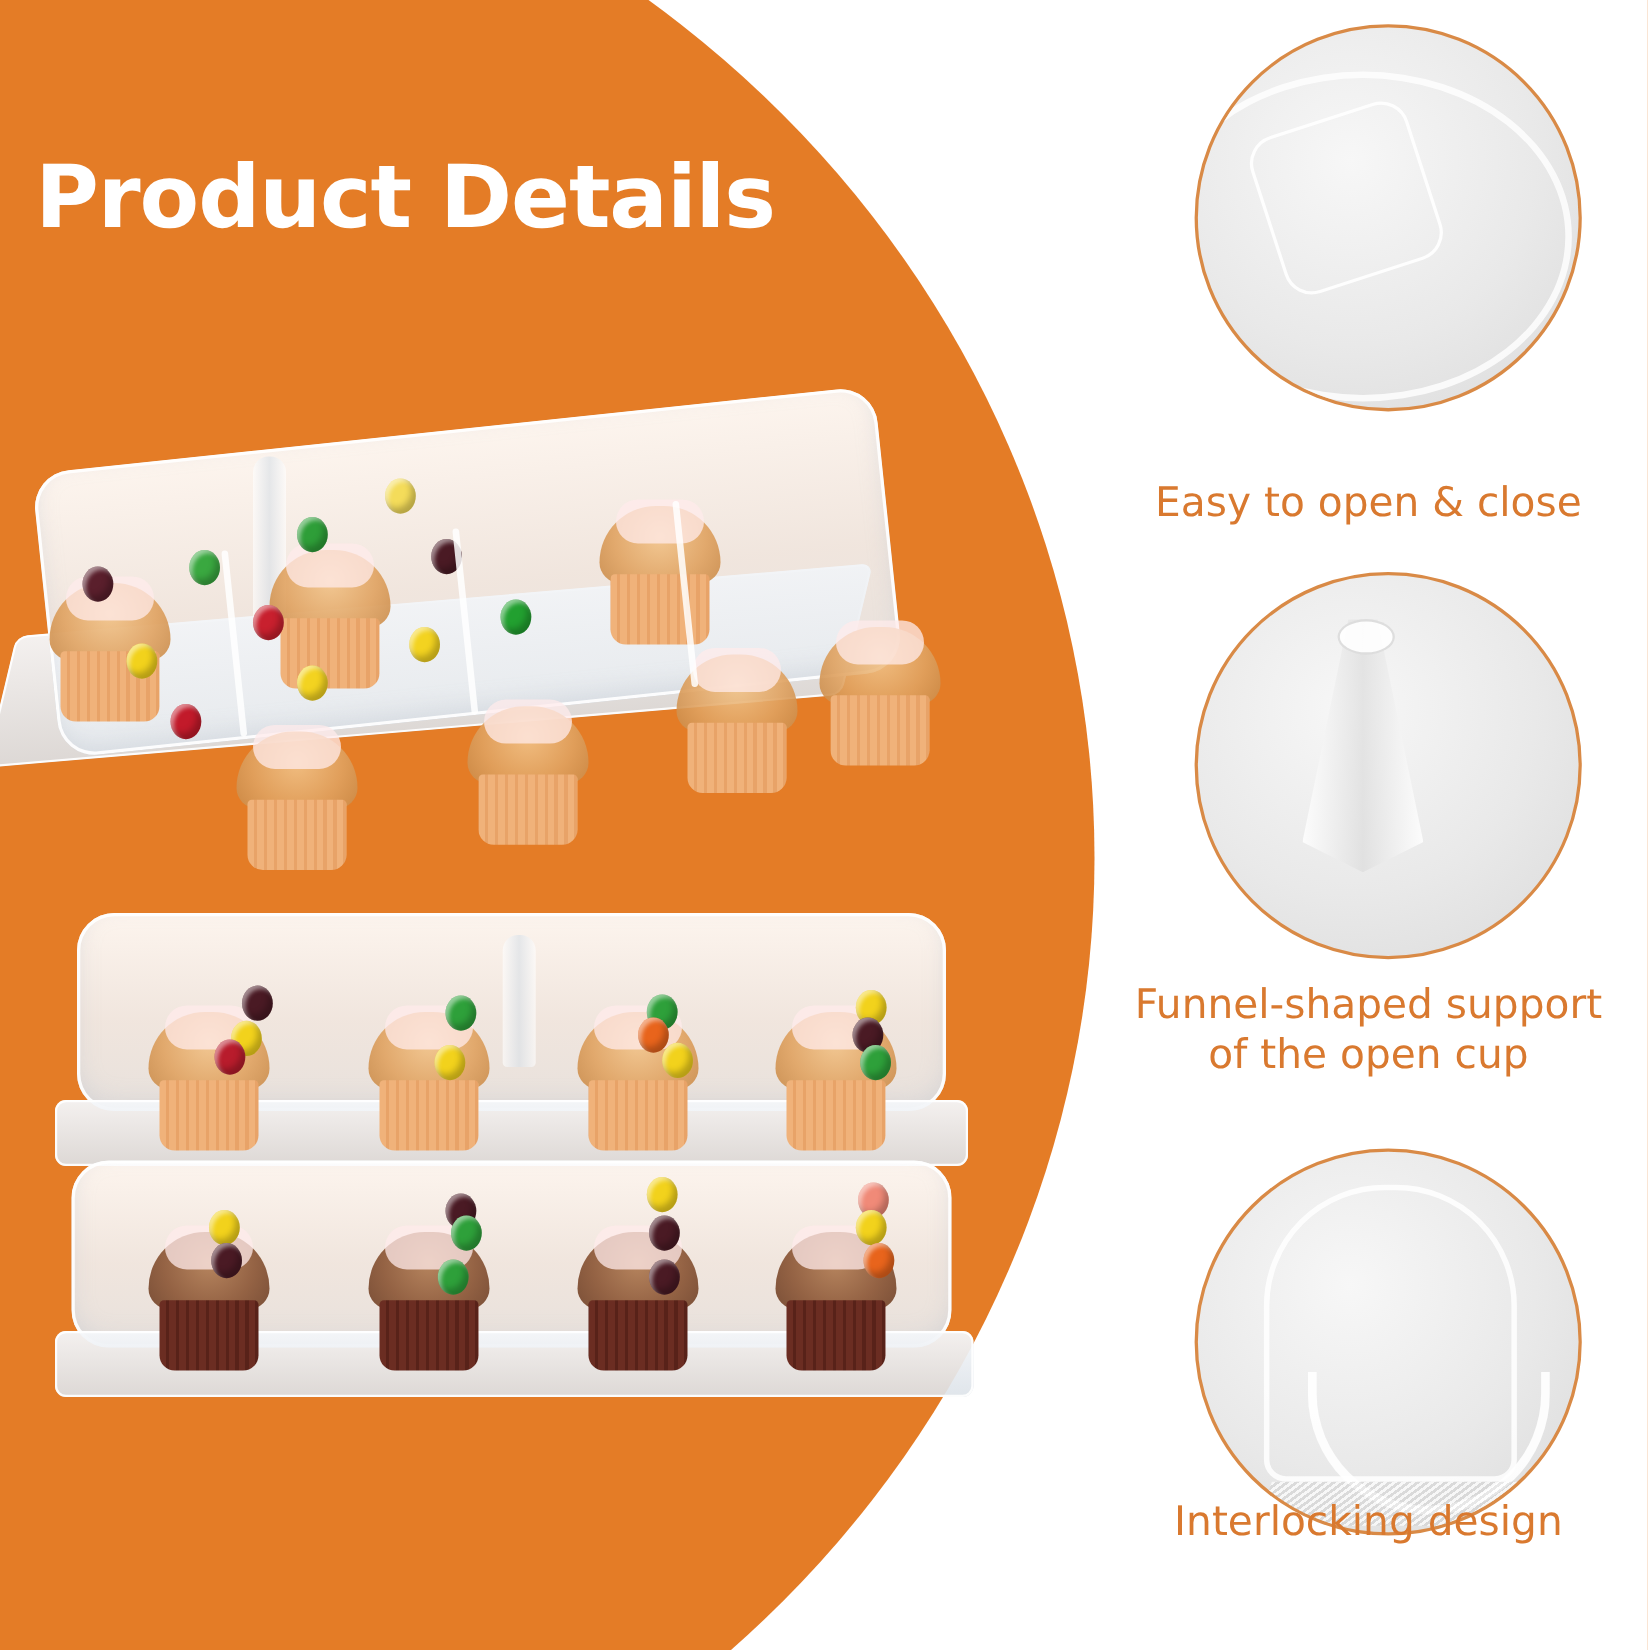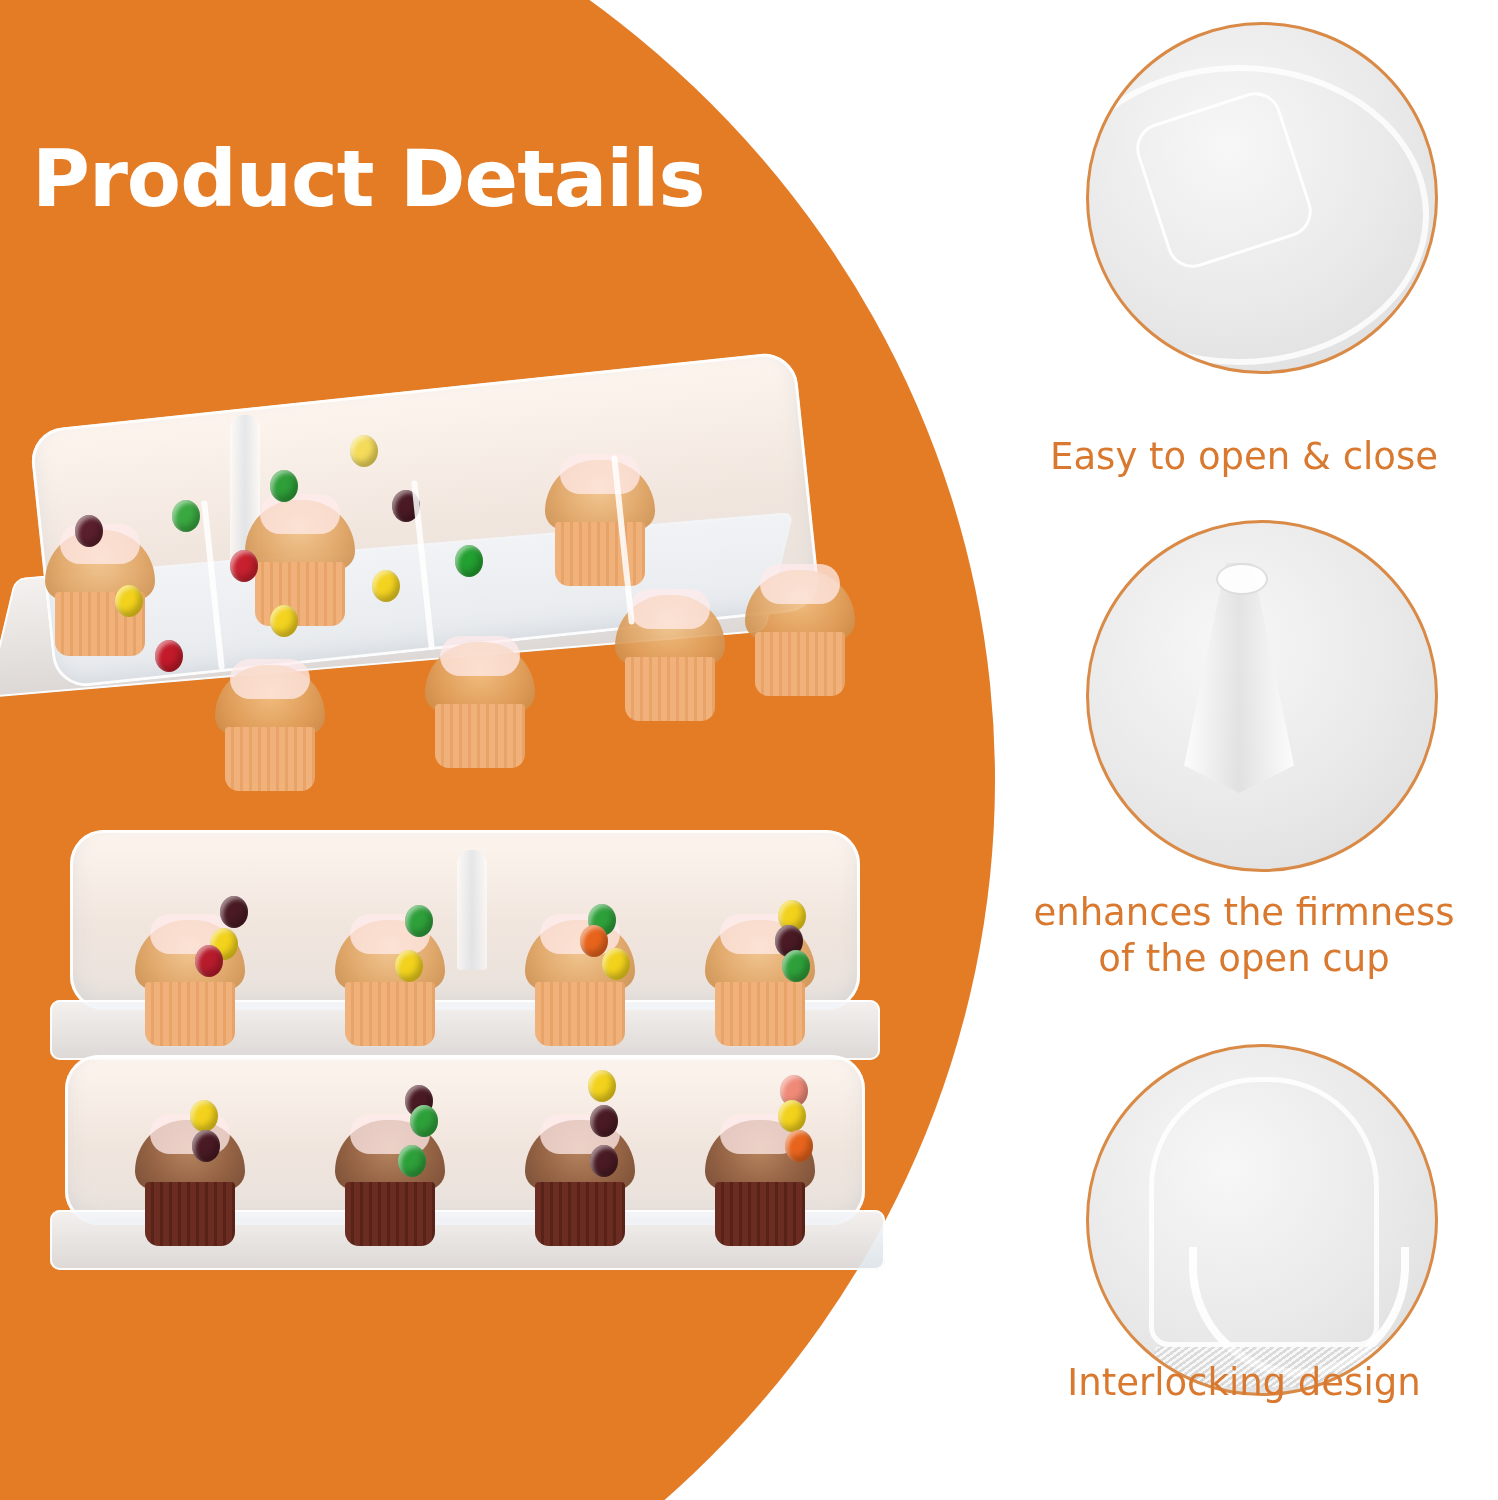--- a/index.html
+++ b/index.html
@@ -216,21 +216,21 @@
 </div>
 <div class="feature-label" style="top:418px;margin-top:16px;">
   <span class="line">Easy to open &amp; close</span>
 </div>
 
 <div class="detail-circle" style="top:520px;">
   <div style="position:absolute;left:95px;top:40px;width:110px;height:230px;clip-path:polygon(38% 0,62% 0,100% 88%,50% 100%,0 88%);background:linear-gradient(90deg, rgba(255,255,255,0.85), rgba(220,220,220,0.7), rgba(255,255,255,0.85));"></div>
   <div style="position:absolute;left:127px;top:40px;width:48px;height:28px;border-radius:50%;background:rgba(255,255,255,0.9);border:2px solid rgba(200,200,200,0.6);"></div>
 </div>
 <div class="feature-label" style="top:890px;">
-  <span class="line">enhances the firmness</span>
+  <span class="line">Funnel-shaped support</span>
   <span class="line">of the open cup</span>
 </div>
 
 <div class="detail-circle" style="top:1044px;">
   <div class="glass-line" style="left:60px;top:30px;width:230px;height:270px;border-radius:110px 110px 20px 20px;border-color:rgba(255,255,255,0.85);border-width:5px;"></div>
   <div class="glass-line" style="left:100px;top:200px;width:220px;height:130px;border-radius:0 0 110px 110px;border-top:none;border-width:8px;border-color:rgba(255,255,255,0.9);"></div>
   <div style="position:absolute;left:60px;top:300px;width:330px;height:40px;background:repeating-linear-gradient(135deg, rgba(255,255,255,0.7) 0 3px, rgba(200,200,200,0.4) 3px 6px);transform:skewX(-20deg);"></div>
 </div>
 <div class="feature-label" style="top:1360px;">
   <span class="line">Interlocking design</span>

